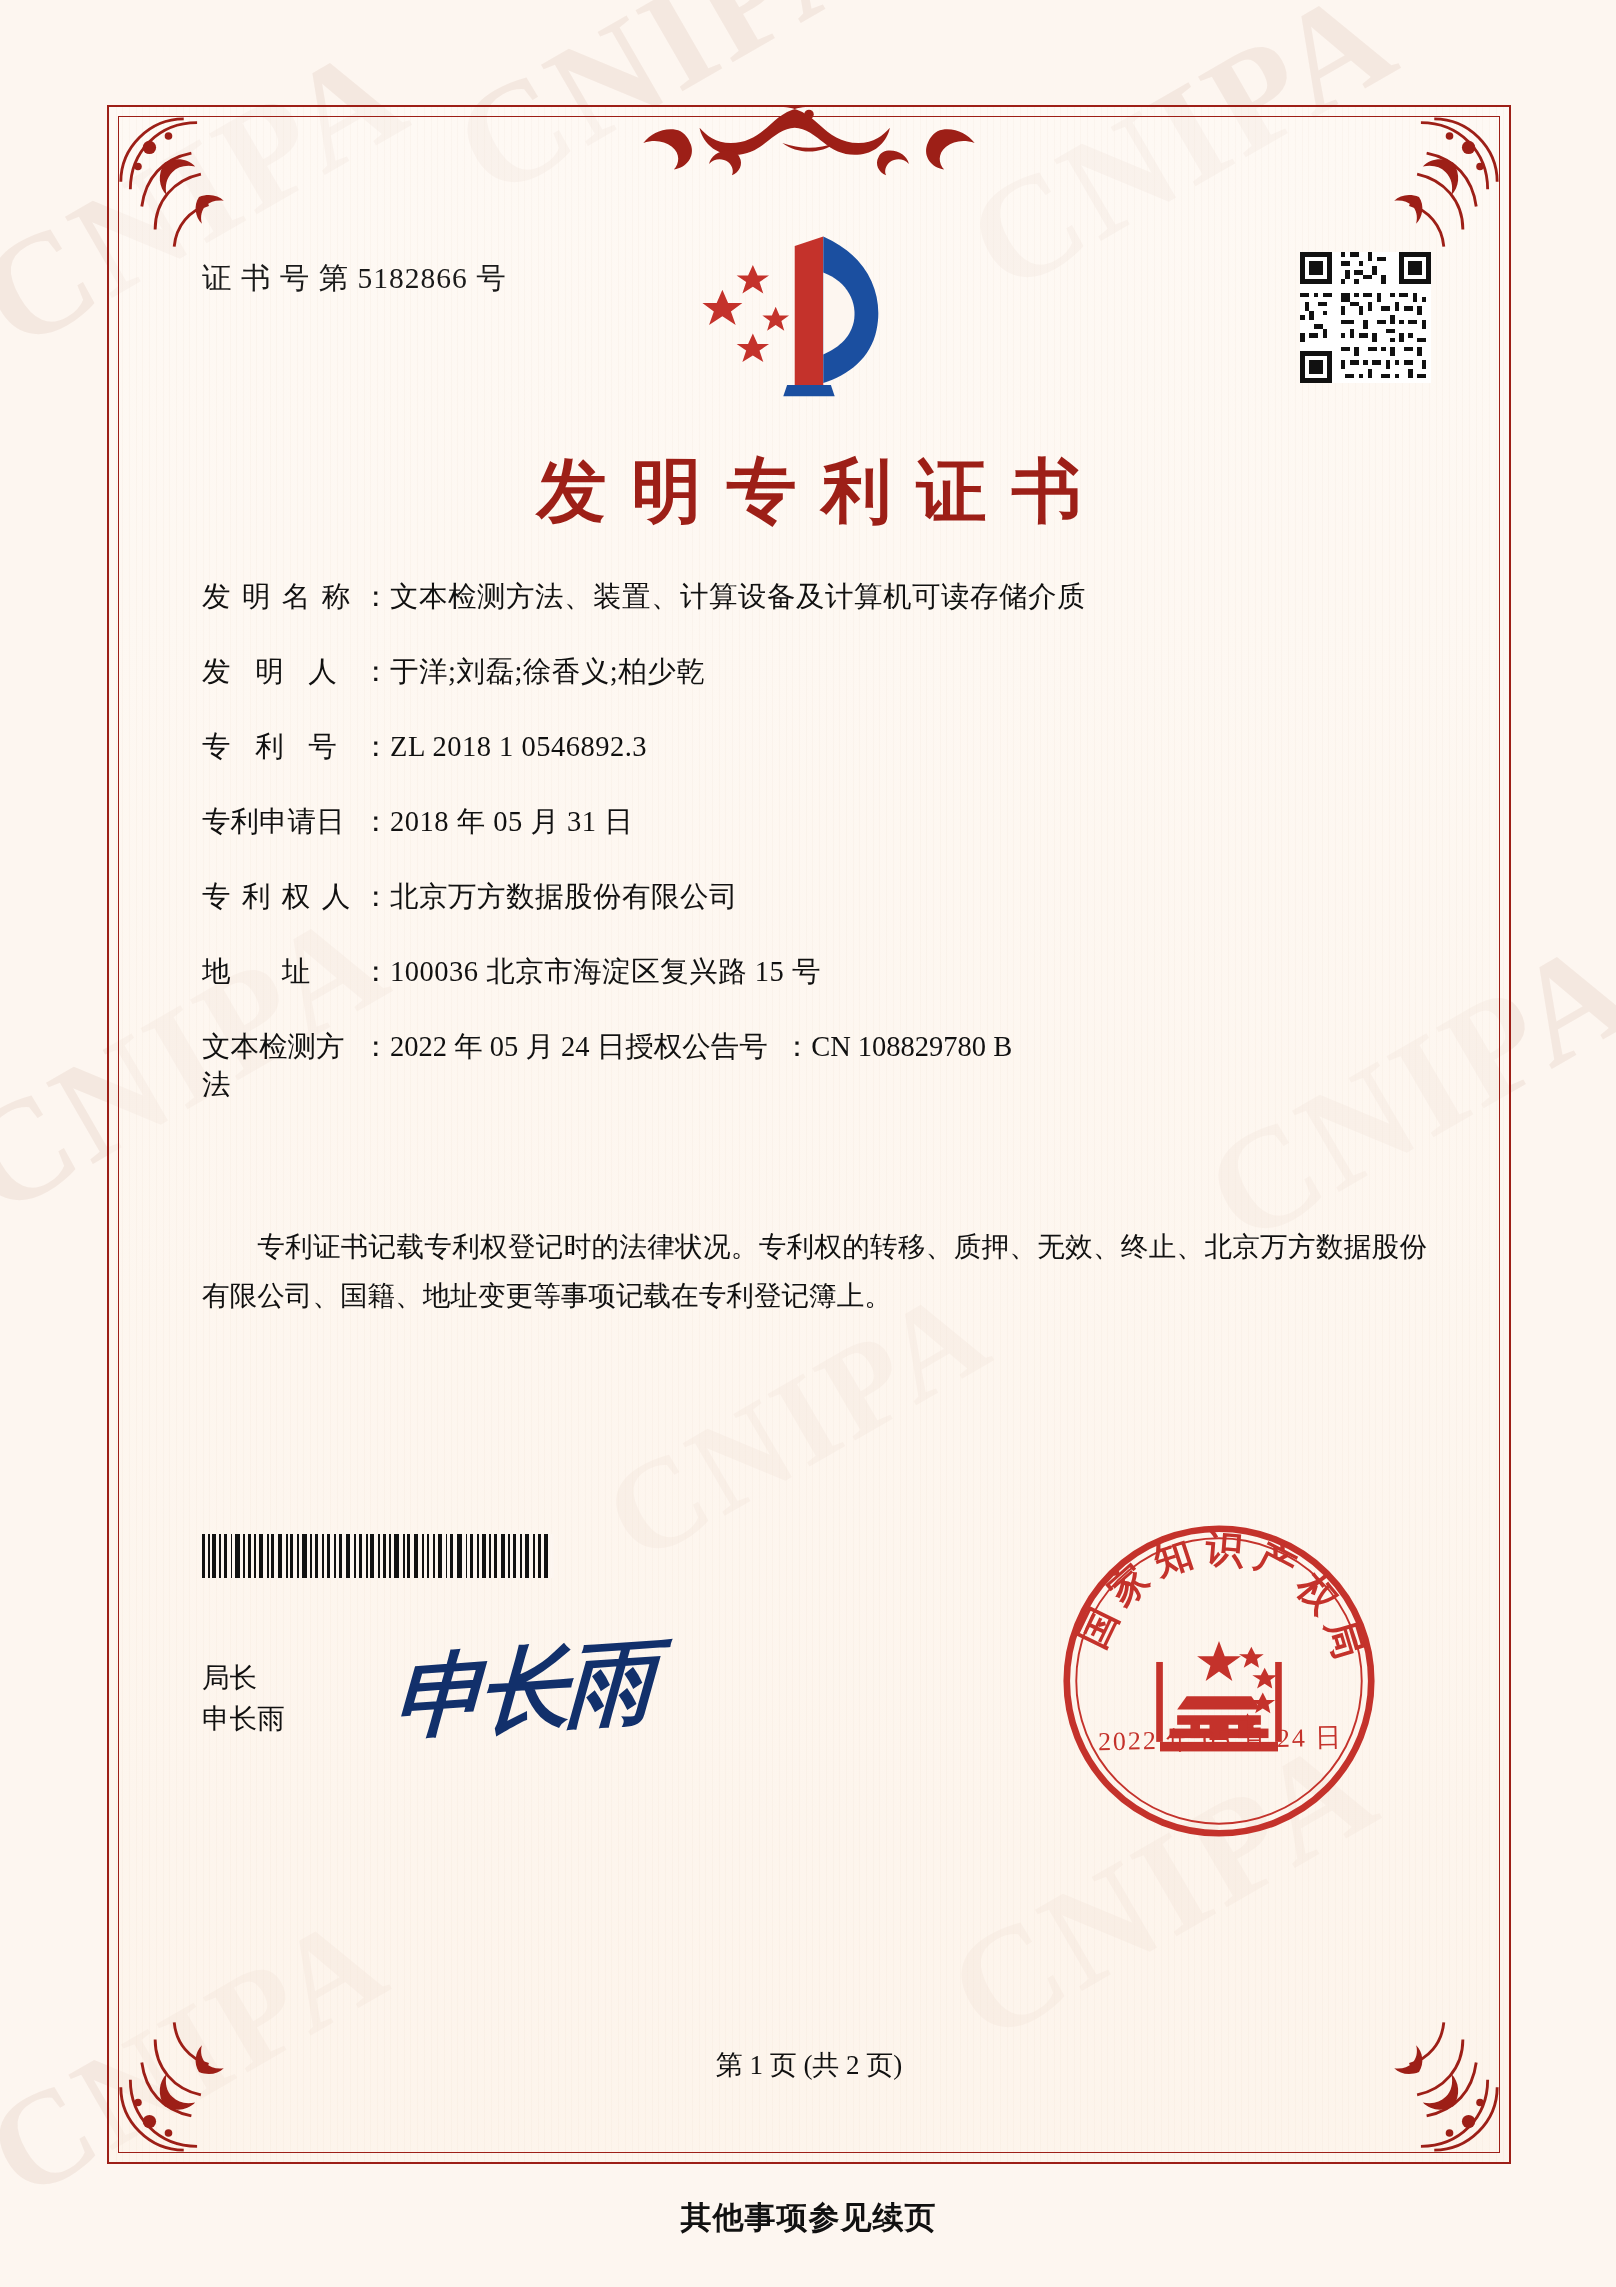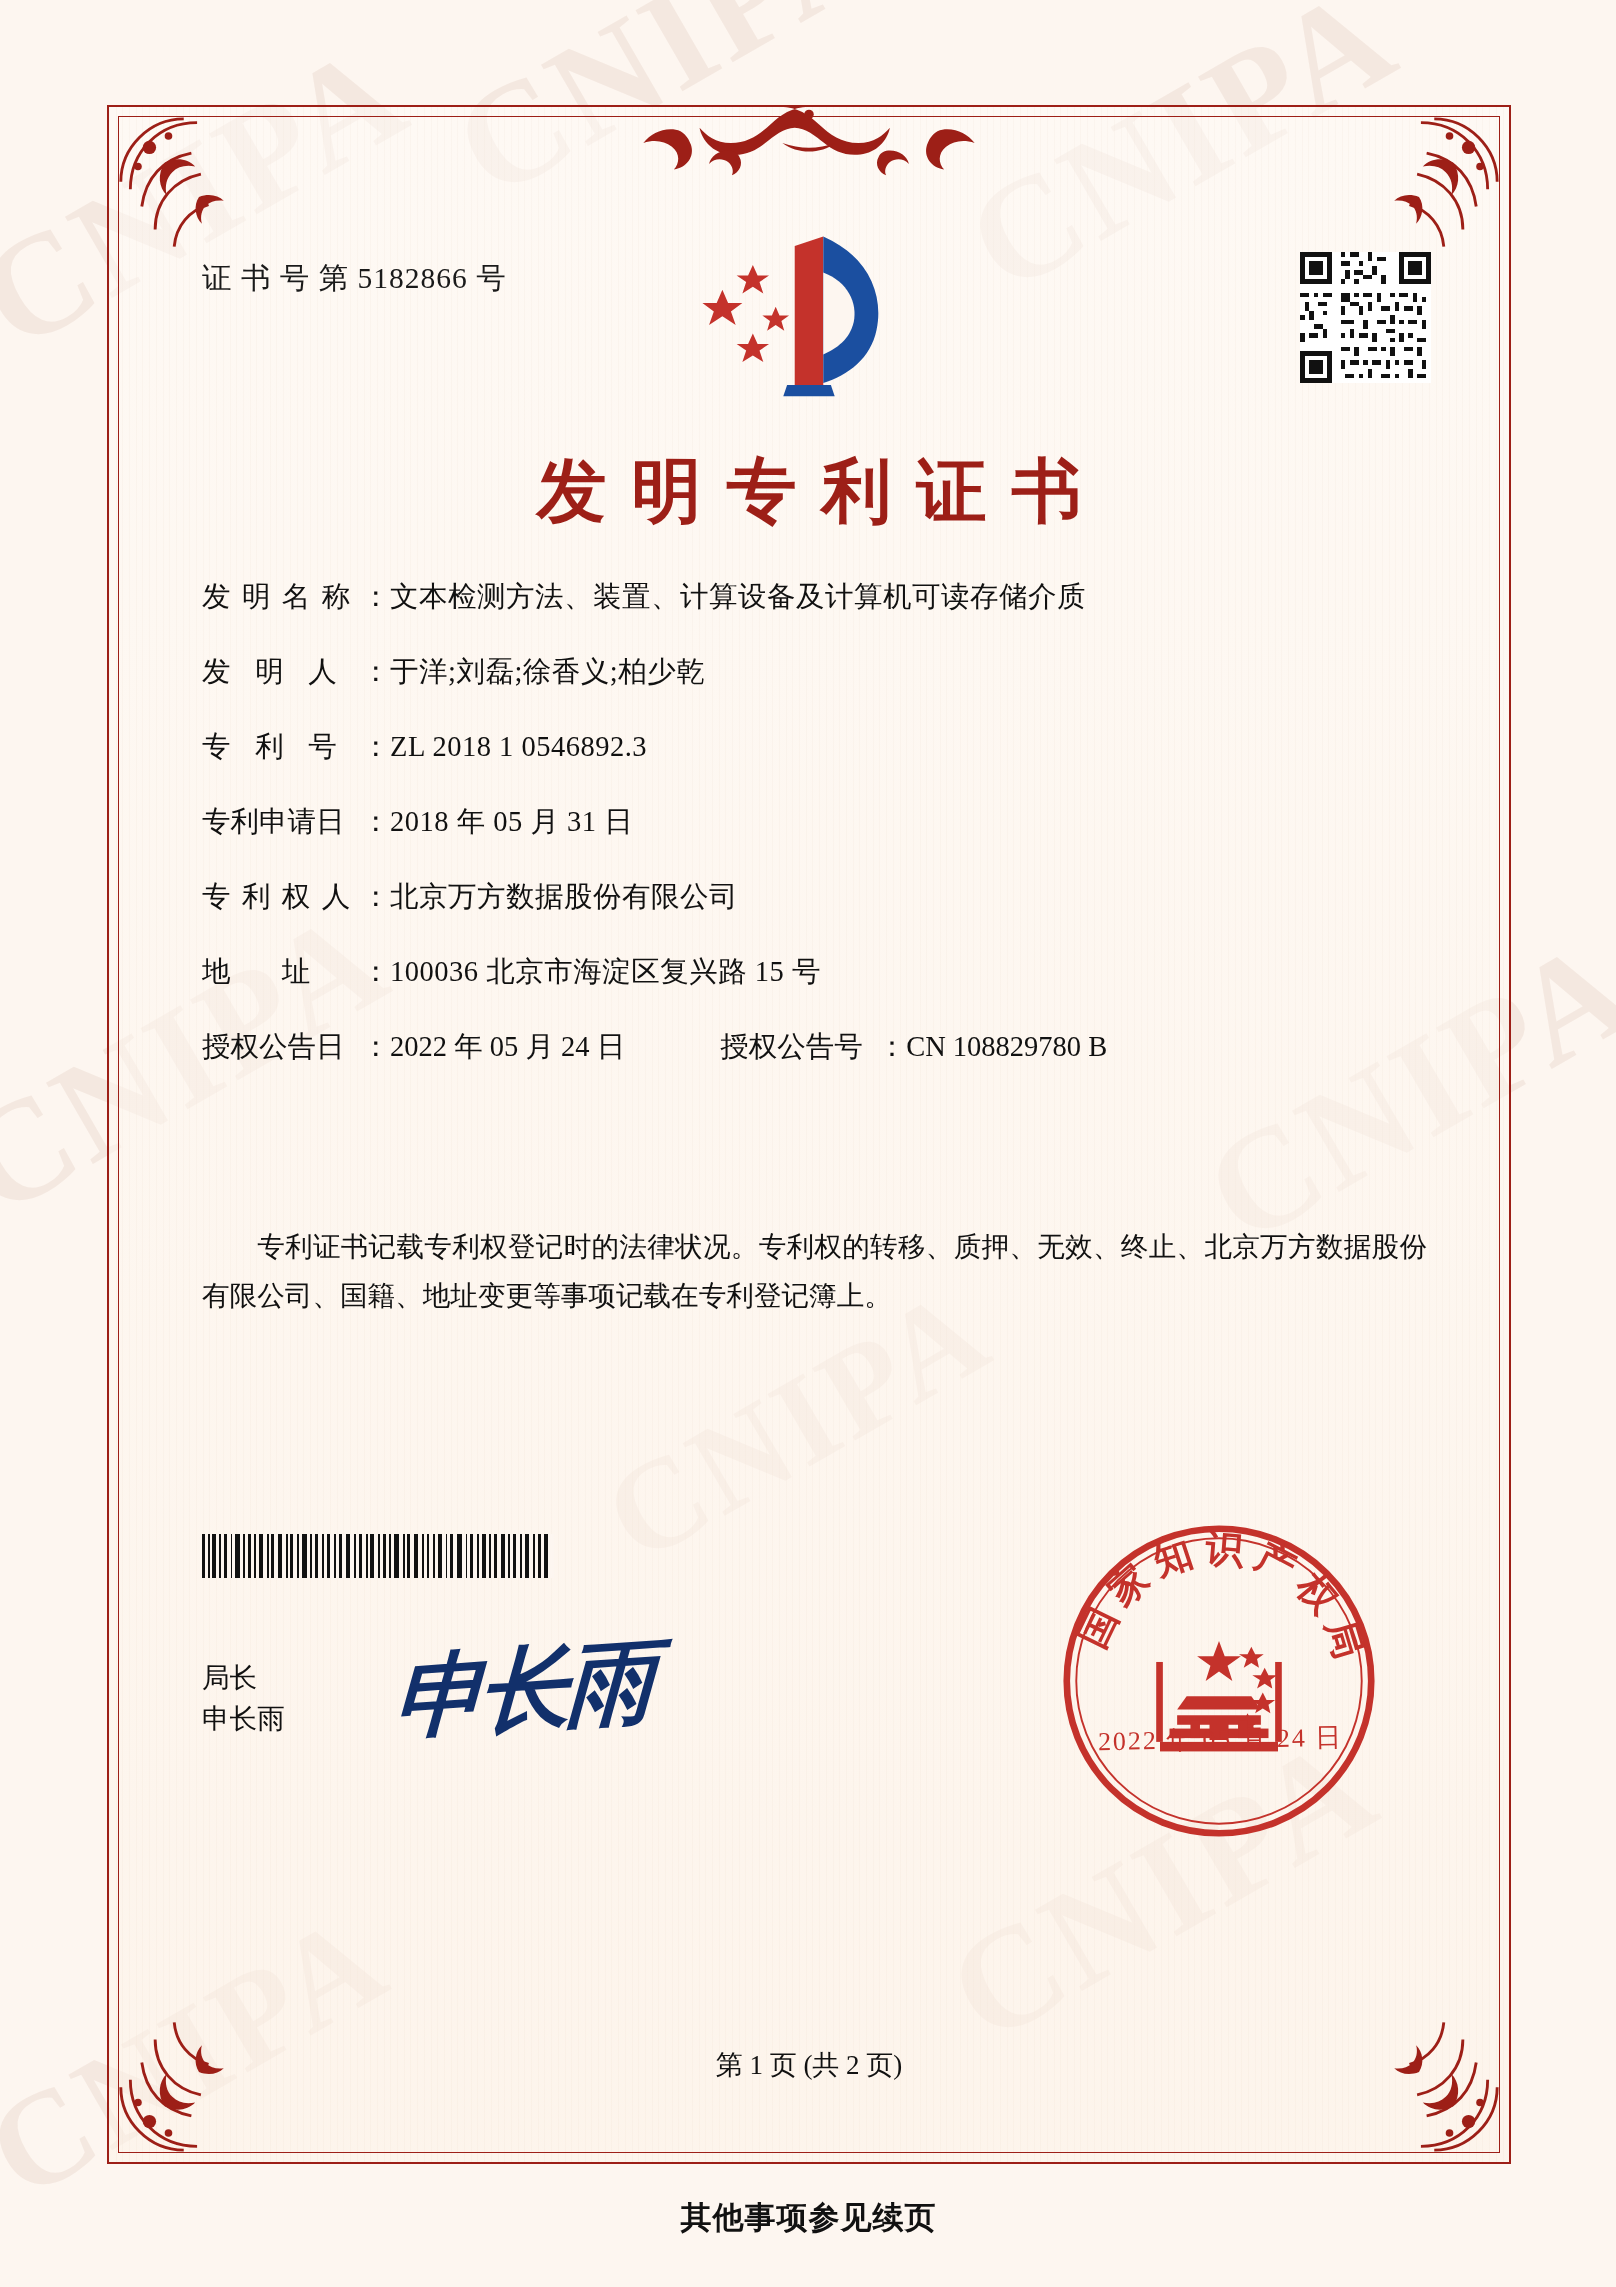--- a/index.html
+++ b/index.html
@@ -71,21 +71,21 @@
   }
 
   
   .fields{position:absolute;left:93px;top:471px;right:74px;}
   .row{display:flex;align-items:baseline;margin-bottom:37px;font-size:28.5px;color:#111;}
   .lab{width:188px;flex:none;display:flex;justify-content:space-between;letter-spacing:0;}
   .lab span{display:inline-block;}
   .val{flex:1;letter-spacing:0.5px;font-family:Liberation Serif, serif;}
   .row.split{margin-bottom:25px;}
   .row.split .lab{width:188px;}
-  .grp2{display:flex;align-items:baseline;margin-left:95px;}
+  .grp2{display:flex;align-items:baseline;}
   .grp2 .lab2{width:186px;flex:none;display:flex;justify-content:space-between;}
 
   
   .paras{position:absolute;left:93px;right:82px;top:1115px;font-size:27.6px;line-height:1.78;color:#111;text-align:justify;}
   .paras p{margin:0 0 3.8px 0;text-indent:2em;}
 
   
   .barcode{position:absolute;left:93px;top:1427px;width:352px;height:44px;}
 
   
@@ -375,21 +375,21 @@
       <div class="lab">
           <span>地</span>
           <span>址</span>
           <span>：</span>
         </div>
       <div class="val">100036 北京市海淀区复兴路 15 号</div>
     </div>
 
     <div class="row split">
       <div class="lab">
-          <span>授权公告日</span>
+          <span>文本检测方法</span>
           <span>：</span>
         </div>
       <div>2022 年 05 月 24 日</div>
       <div class="grp2">
         <div class="lab2">
             <span>授权公告号</span>
             <span>：</span>
           </div>
         <div>CN 108829780 B</div>
       </div>

